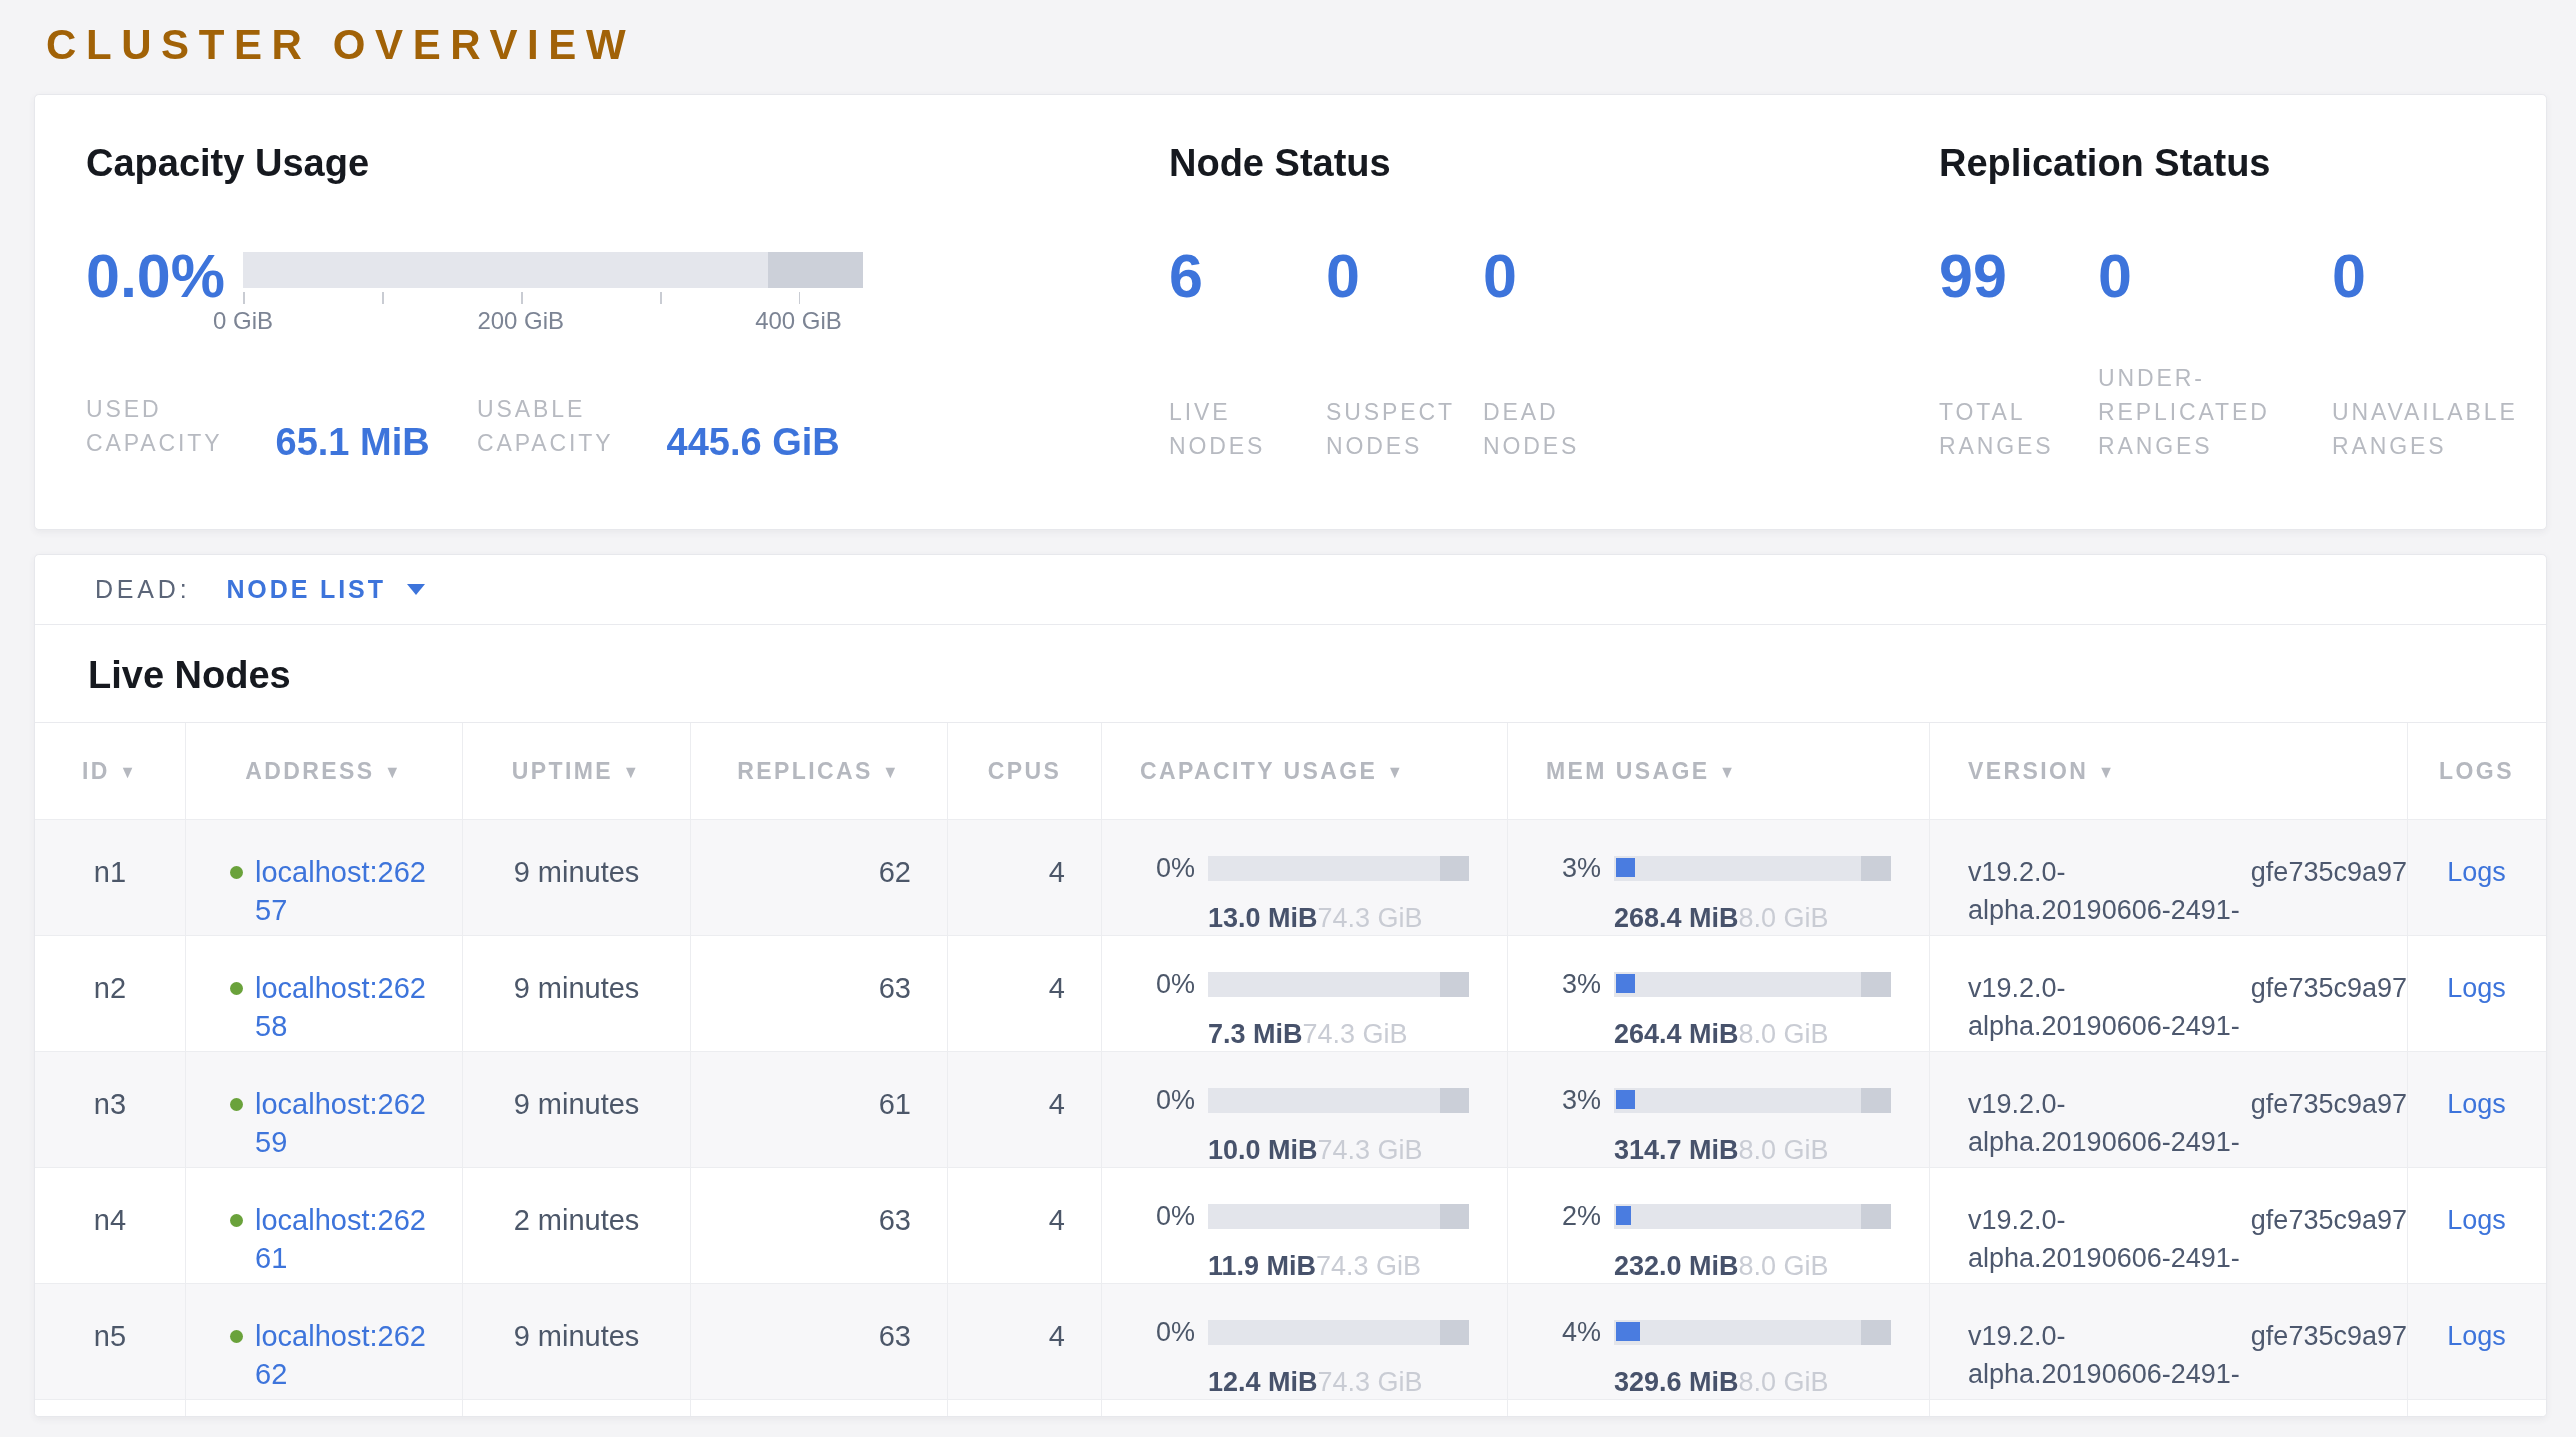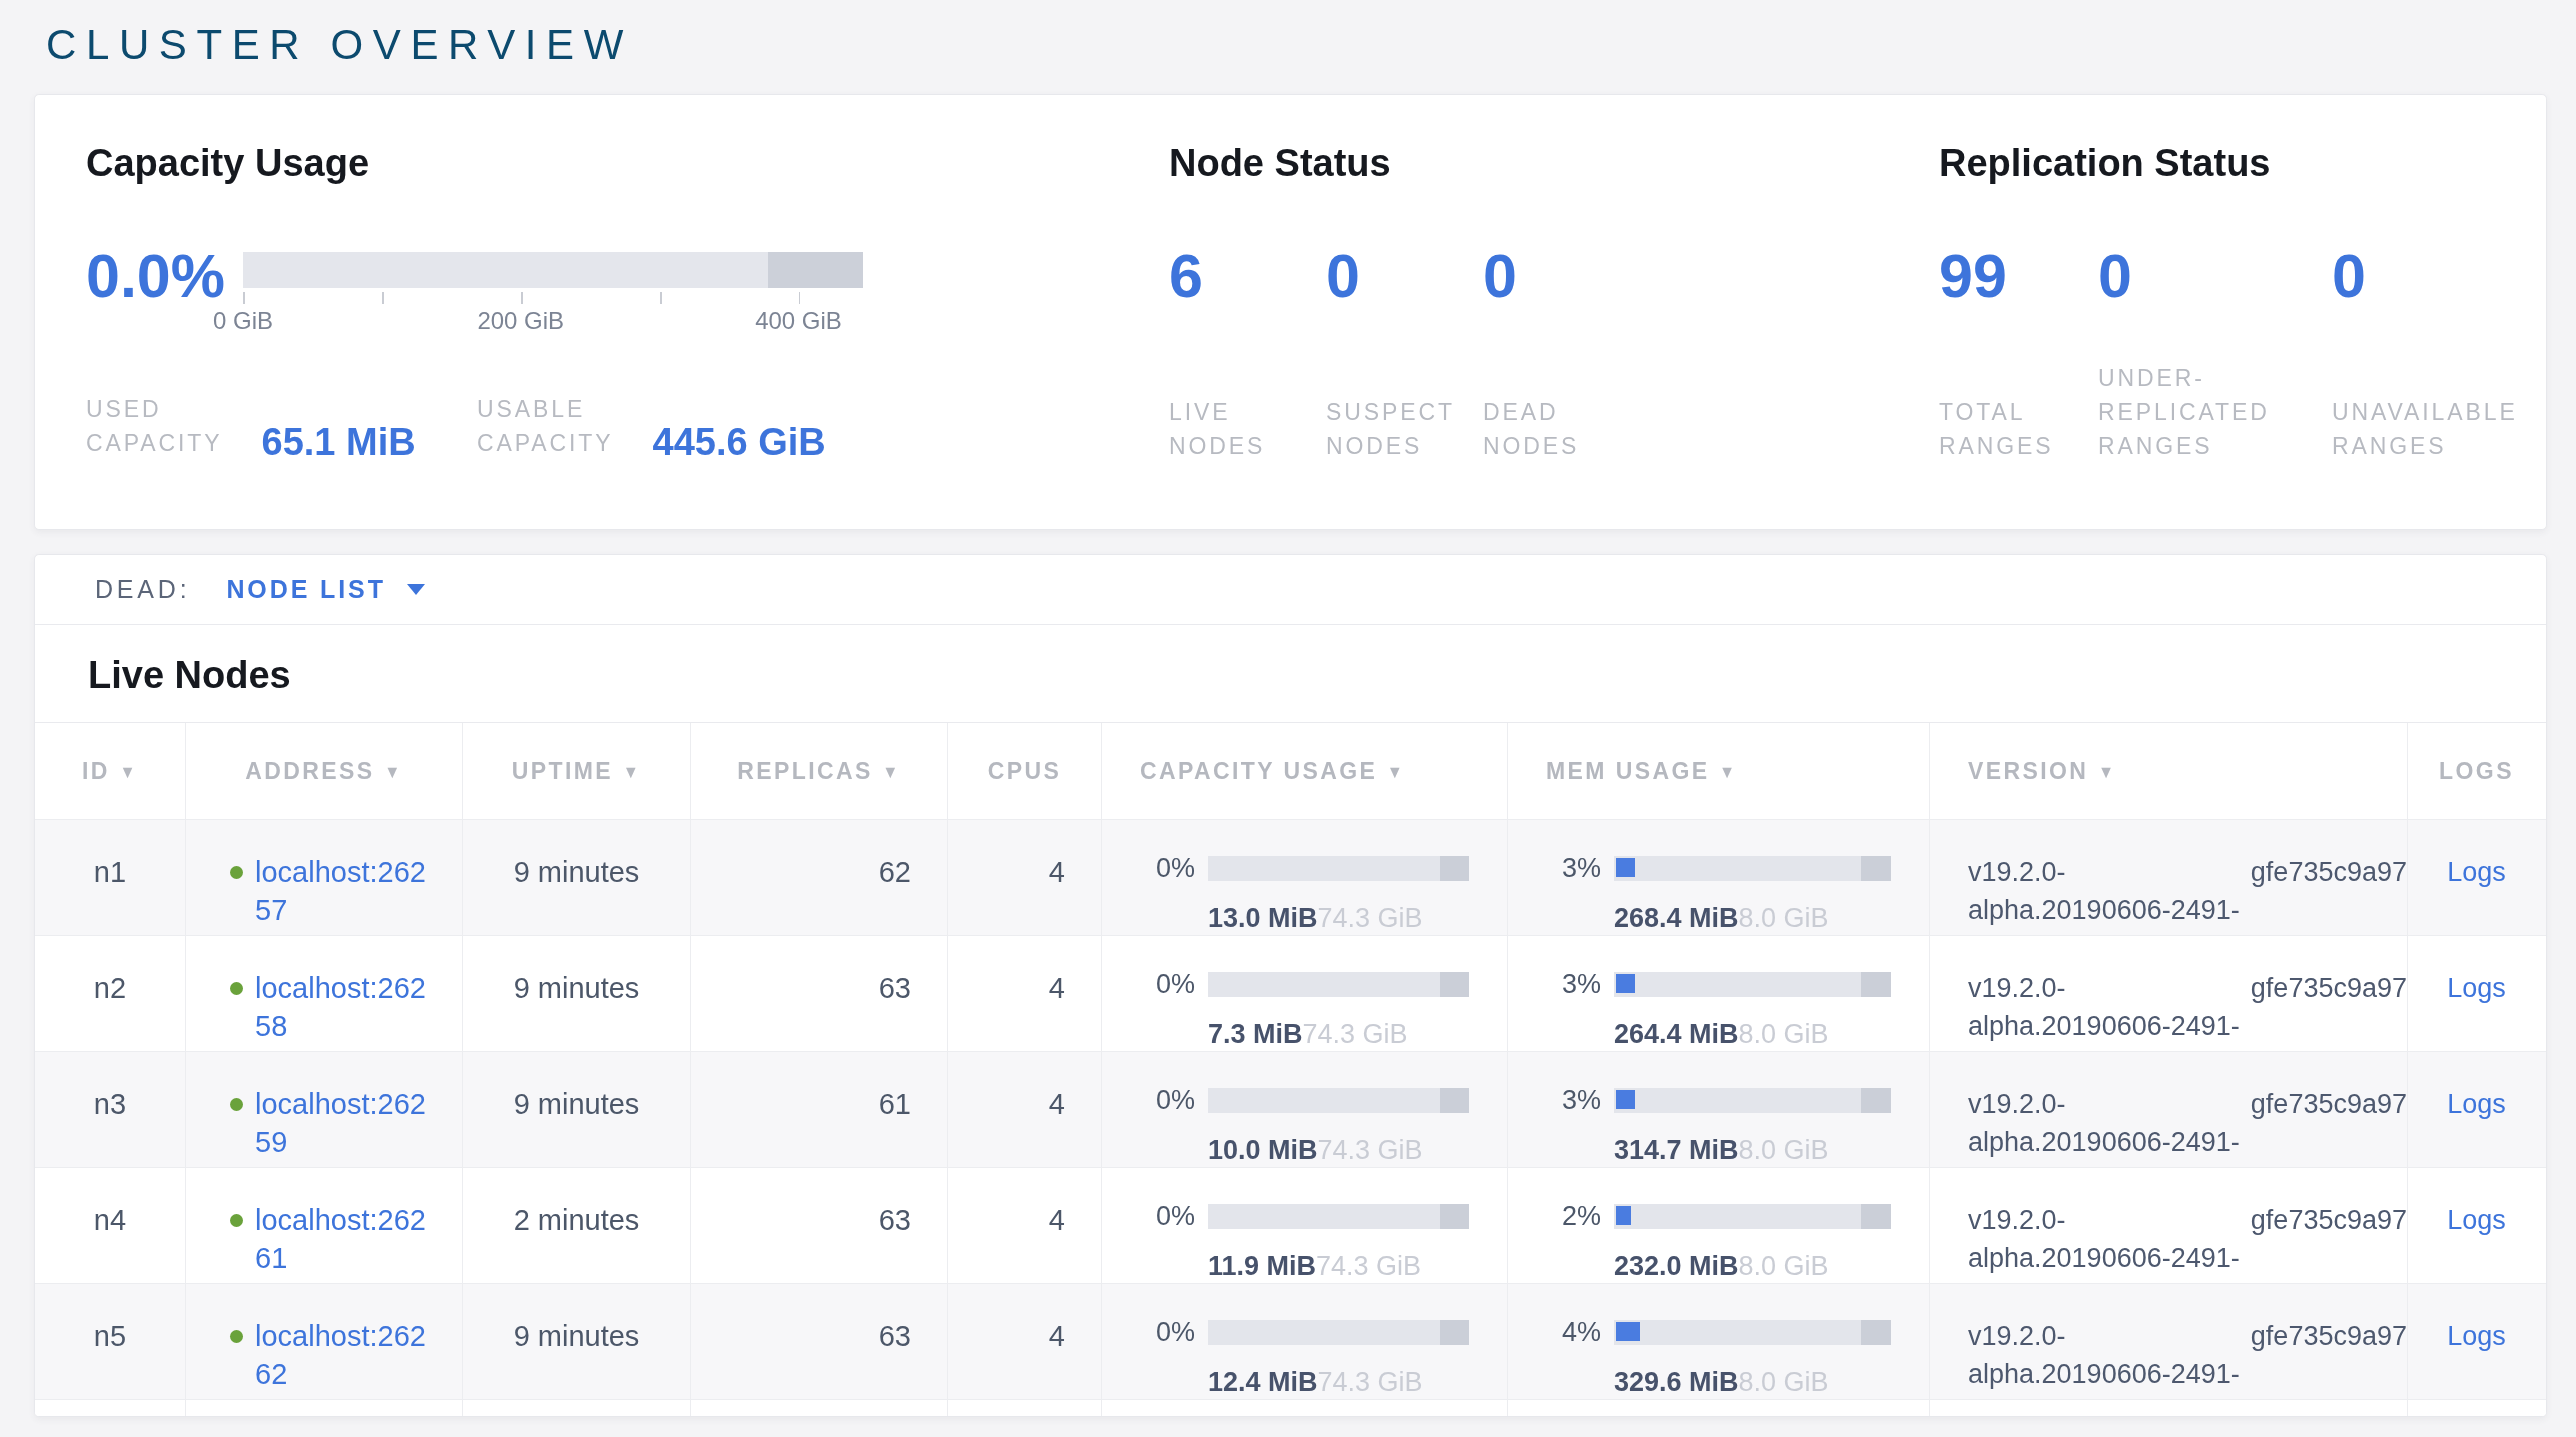--- a/index.html
+++ b/index.html
@@ -6,21 +6,21 @@
   html,body { background:#f4f4f6; }
   .page {
     position:relative; width:2576px; height:1438px; overflow:hidden;
     background:#f4f4f6;
     font-family:"Liberation Sans","DejaVu Sans",sans-serif;
     color:#16191f;
   }
   
   .page-title {
     position:absolute; left:46px; top:21px;
-    font-size:42px; font-weight:400; letter-spacing:9.6px; color:#0c4a6e;
+    font-size:42px; font-weight:700; letter-spacing:9.6px; color:#a16207;
   }
   
   .card {
     position:absolute; left:34px; width:2513px; background:#fff;
     border:1px solid #e7e8ec; border-radius:4.8px;
     box-shadow:0 2.9px 6.7px rgba(60,65,80,.06);
   }
   .card1 { top:94px; height:436px; display:flex; padding-left:51px; }
   .sec { padding-top:44px; }
   .sec h2 { font-size:38px; font-weight:700; color:#16191f; line-height:48px; }
@@ -35,21 +35,21 @@
   .gbar .gdark { position:absolute; right:0; top:0; height:100%; width:15.4%; background:#ccd0d9; }
   .gticks { position:relative; height:15.3px; margin-top:1.9px; }
   .gticks i { position:absolute; top:1.9px; width:1.9px; height:12.5px; background:#c9ccd3; }
   .glabels { position:relative; height:29px; margin-top:1.9px; }
   .glabels span { position:absolute; transform:translateX(-50%); font-size:24px; color:#7c8494; white-space:nowrap; }
   
   .cap-stats { display:flex; margin-top:56px; }
   .cap-stat { display:flex; align-items:flex-end;gap:12px; }
   .cap-stat.first { width:391px; }
   .mini-label { font-size:23px; letter-spacing:2.9px; color:#b7bac1; line-height:34px; font-weight:500; white-space:pre-line; }
-  .cap-value { font-size:38px; font-weight:600; color:#3d74db; margin-left:27px; line-height:36px; }
+  .cap-value { font-size:38px; font-weight:600; color:#3d74db; margin-left:41px; line-height:36px; }
   
   .stats { display:flex; margin-top:59px; height:217px; }
   .stat { display:flex; flex-direction:column; }
   .stat .num { font-size:61px; font-weight:600; color:#3d74db; line-height:61px; }
   .stat .mini-label { margin-top:auto; }
   .sec-nodes .stat { width:157px; }
   .sec-repl .stat.w1 { width:159px; }
   .sec-repl .stat.w2 { width:234px; }
   
   .card2 { top:554px; height:863px; border-radius:4.8px; overflow:hidden; }

